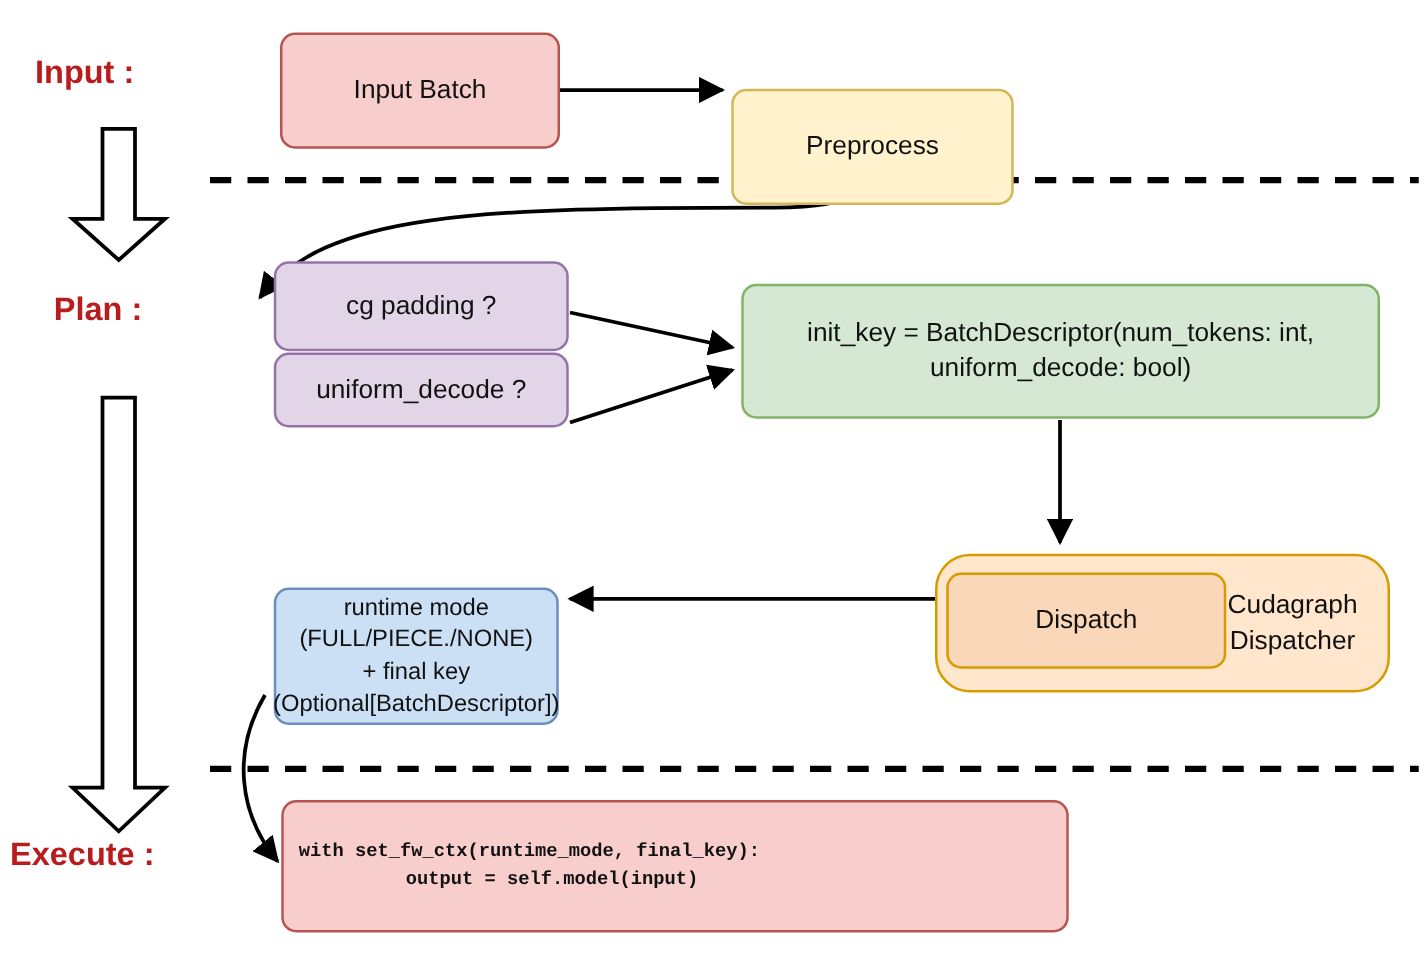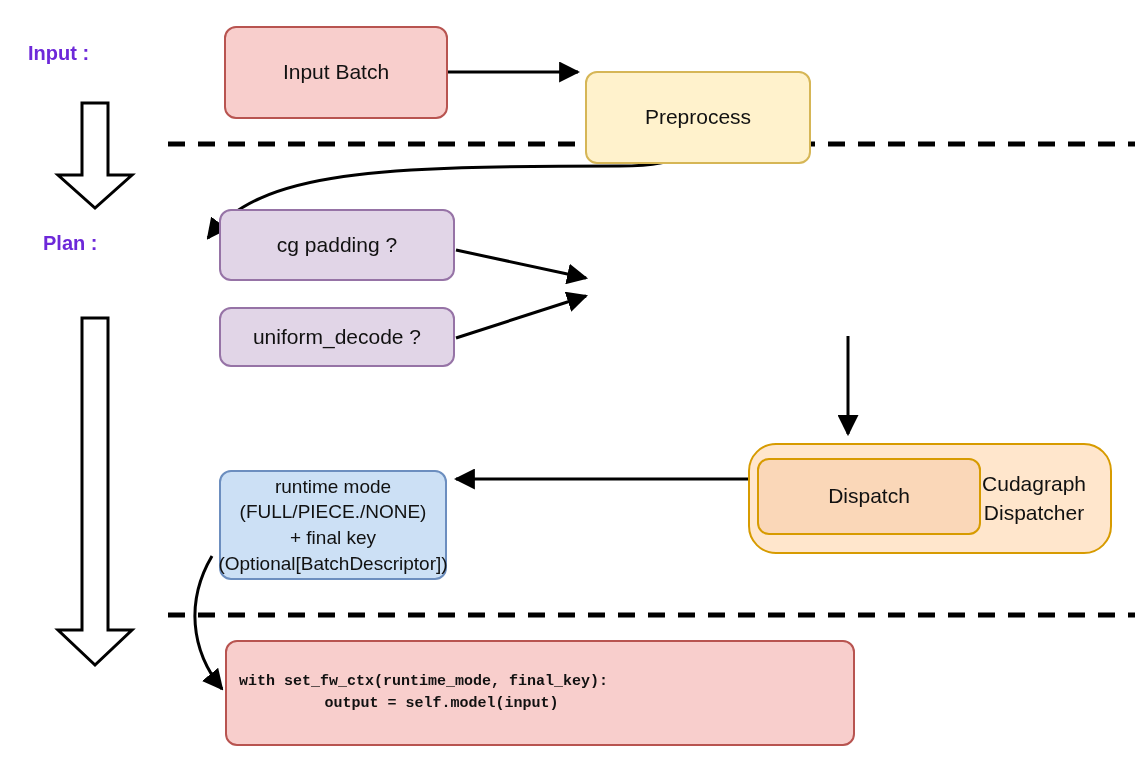--- a/index.html
+++ b/index.html
@@ -20,22 +20,22 @@
     left: 0;
     top: 0;
     width: 1142px;
     height: 770px;
     pointer-events: none;
   }
   .stage-label {
     position: absolute;
     font-family: "Liberation Sans", sans-serif;
     font-weight: bold;
-    font-size: 20px;
-    color: #6d28d9;
+    font-size: 26px;
+    color: #b91c1c;
     white-space: nowrap;
   }
   .node {
     position: absolute;
     box-sizing: border-box;
     border-radius: 12px;
     border: 2px solid;
     display: flex;
     align-items: center;
     justify-content: center;
@@ -94,29 +94,32 @@
 
     <path d="M 848 336 L 848 434" fill="none" stroke="#000000" stroke-width="3" marker-end="url(#arrowSolid)"></path>
 
     <path d="M 755 479 L 456 479" fill="none" stroke="#000000" stroke-width="3" marker-end="url(#arrowSolid)"></path>
 
     <path d="M 212 556 C 186 600 190 650 222 689" fill="none" stroke="#000000" stroke-width="3" marker-end="url(#arrowSolid)"></path>
   </svg>
 
   <div class="stage-label" style="left:28px; top:42px;">Input :</div>
   <div class="stage-label" style="left:43px; top:232px;">Plan :</div>
+  <div class="stage-label" style="left:8px; top:668px;">Execute :</div>
 
   <div class="node n-pink" style="left:224px; top:26px; width:224px; height:93px;">Input Batch</div>
 
   <div class="node n-yellow" style="left:585px; top:26px; width:226px; height:93px;">Preprocess</div>
 
   <div class="node n-purple" style="left:219px; top:209px; width:236px; height:72px;">cg padding ?</div>
 
-  <div class="node n-purple" style="left:219px; top:307px; width:236px; height:60px;">uniform_decode ?</div>
+  <div class="node n-purple" style="left:219px; top:282px; width:236px; height:60px;">uniform_decode ?</div>
 
+  <div class="node n-green" style="left:593px; top:227px; width:511px; height:108px;">init_key = BatchDescriptor(num_tokens: int,
+uniform_decode: bool)</div>
 
   <div class="node n-orange-outer" style="left:748px; top:443px; width:364px; height:111px; justify-content:flex-end; padding-right:24px;border-radius:28px;">Cudagraph
 Dispatcher</div>
 
   <div class="node n-orange-inner" style="left:757px; top:441px; width:224px; height:77px;">Dispatch</div>
 
   <div class="node n-blue" style="left:219px; top:443px; width:228px; height:110px; font-size:19px;margin-top:27px;">runtime mode (FULL/PIECE./NONE)
 + final key (Optional[BatchDescriptor])</div>
 
   <div class="node code n-pink" style="left:225px; top:640px; width:630px; height:106px;">with set_fw_ctx(runtime_mode, final_key):

